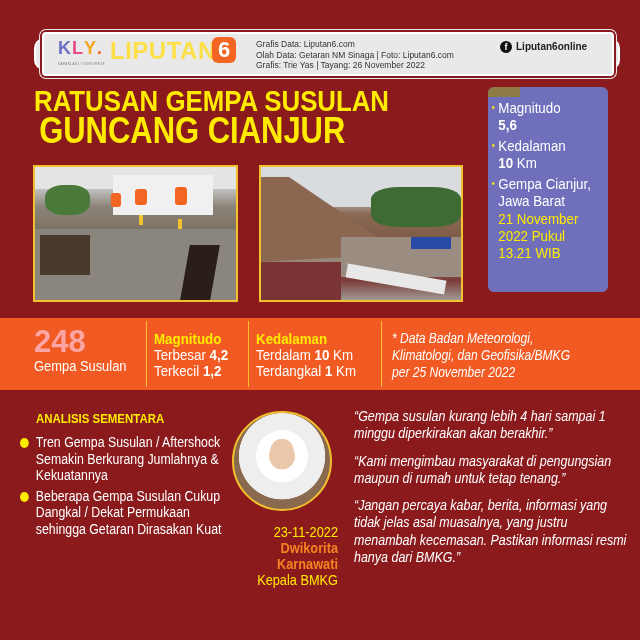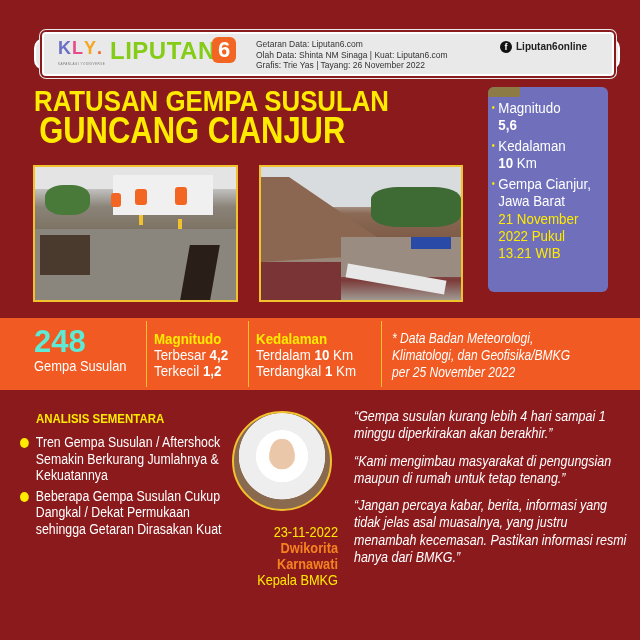--- a/index.html
+++ b/index.html
@@ -6,21 +6,21 @@
   body{width:640px;height:640px;background:#8b1a1d;position:relative;overflow:hidden;font-family:"Liberation Sans",sans-serif;}
   .abs{position:absolute;}
   
   .banner{left:42px;top:32px;width:568px;height:40px;background:#e9e9e9;border:2px solid #fff;border-radius:4px;box-shadow:0 0 0 2px #8b1a1d, 0 0 0 3px #e9e9e9;}
   .banner-notch-l,.banner-notch-r{top:38px;width:12px;height:28px;background:#e9e9e9;border:2px solid #fff;}
   .banner-notch-l{left:34px;border-radius:10px 0 0 10px;border-right:none;}
   .banner-notch-r{left:606px;border-radius:0 10px 10px 0;border-left:none;}
   .kly{left:58px;top:38px;font-size:18px;font-weight:bold;letter-spacing:1px;}
   .kly span{display:inline-block;}
   .kly-sub{left:58px;top:62px;font-size:3px;color:#777;letter-spacing:0.5px;}
-  .liputan{left:110px;top:37px;font-size:24px;font-weight:bold;color:#84cc16;letter-spacing:0.5px;}
+  .liputan{left:110px;top:37px;font-size:24px;font-weight:bold;color:#fde047;letter-spacing:0.5px;}
   .six{left:212px;top:37px;width:24px;height:26px;background:#f26522;border-radius:6px;color:#fff;font-size:22px;font-weight:bold;text-align:center;line-height:26px;}
   .credits{left:256px;top:39px;font-size:8.5px;color:#333;line-height:10.5px;}
   .social{left:500px;top:38px;font-size:10px;font-weight:bold;color:#222;line-height:18px;}
   .social .row{display:flex;align-items:center;gap:4px;}
   .soc-icon{width:12px;height:12px;border-radius:50%;background:#111;color:#fff;font-size:9px;display:inline-flex;align-items:center;justify-content:center;font-weight:bold;}
   
   .title{left:34px;top:86px;color:#ffeb00;font-weight:bold;font-family:"Liberation Sans",sans-serif;line-height:30px;transform:scaleX(0.86);transform-origin:left top;}
   .title .l1{font-size:30px;letter-spacing:0px;}
   .title .l2{font-size:36px;padding-left:6px;}
   
@@ -34,21 +34,21 @@
   .infobox{left:488px;top:87px;width:120px;height:205px;background:#6f6fbb;border-radius:6px;overflow:hidden;}
   .infobox-tab{left:0;top:0;width:32px;height:10px;background:#8d7b46;}
   .info-list{left:0;top:12px;color:#fff;font-size:15.5px;line-height:17px;transform:scaleX(0.86);transform-origin:left top;width:140px;}
   .info-item{display:flex;margin-bottom:4px;}
   .bullet-small{color:#ffeb00;width:12px;text-align:center;font-size:10px;line-height:17px;}
   .info-item b{font-weight:bold;}
   .info-date{color:#ffeb00;padding-left:12px;}
   
   .strip{left:0;top:318px;width:640px;height:72px;background:#f15a22;}
   .vdiv{top:321px;width:1px;height:66px;background:#f7c22b;}
-  .big248{left:34px;top:324px;font-size:31px;font-weight:bold;color:#5eead4;}
+  .big248{left:34px;top:324px;font-size:31px;font-weight:bold;color:#fca5a5;}
   .gs{left:34px;top:357px;font-size:15px;color:#fff;transform:scaleX(0.86);transform-origin:left top;white-space:nowrap;}
   .stat{color:#fff;font-size:15.5px;line-height:16px;transform:scaleX(0.86);transform-origin:left top;white-space:nowrap;}
   .stat .h{color:#ffeb00;font-weight:bold;}
   .note{left:366px;top:330px;color:#fff;font-style:italic;font-size:14px;line-height:17px;transform:scaleX(0.86);transform-origin:left top;white-space:nowrap;}
   
   .an-title{left:36px;top:411px;color:#ffeb00;font-weight:bold;font-size:13px;transform:scaleX(0.88);transform-origin:left top;white-space:nowrap;}
   .an-list{left:20px;top:434px;color:#fff;font-size:14px;line-height:16.5px;transform:scaleX(0.88);transform-origin:left top;width:230px;}
   .an-item{display:flex;margin-bottom:4px;}
   .dot{width:10px;height:10px;border-radius:50%;background:#ffeb00;margin:4px 8px 0 0;flex:none;}
   
@@ -70,22 +70,22 @@
 <div class="abs banner"></div>
 
 <div class="abs kly">
   <span style="color:#6b6fc5">K</span><span style="color:#e84a8a">L</span><span style="color:#f5a623">Y</span><span style="color:#f26522">.</span>
 </div>
 <div class="abs kly-sub">KAPANLAGI YOUNIVERSE</div>
 <div class="abs liputan">LIPUTAN</div>
 <div class="abs six">6</div>
 
 <div class="abs credits">
-  <div>Getaran Data: Liputan6.com</div>
-  <div>Olah Data: Shinta NM Sinaga | Kuat: Liputan6.com</div>
+  <div>Grafis Data: Liputan6.com</div>
+  <div>Olah Data: Getaran NM Sinaga | Foto: Liputan6.com</div>
   <div>Grafis: Trie Yas | Tayang: 26 November 2022</div>
 </div>
 
 <div class="abs social">
   <div class="row">
     <span class="soc-icon">f</span>
     <span>Liputan6online</span>
   </div>
 </div>
 

